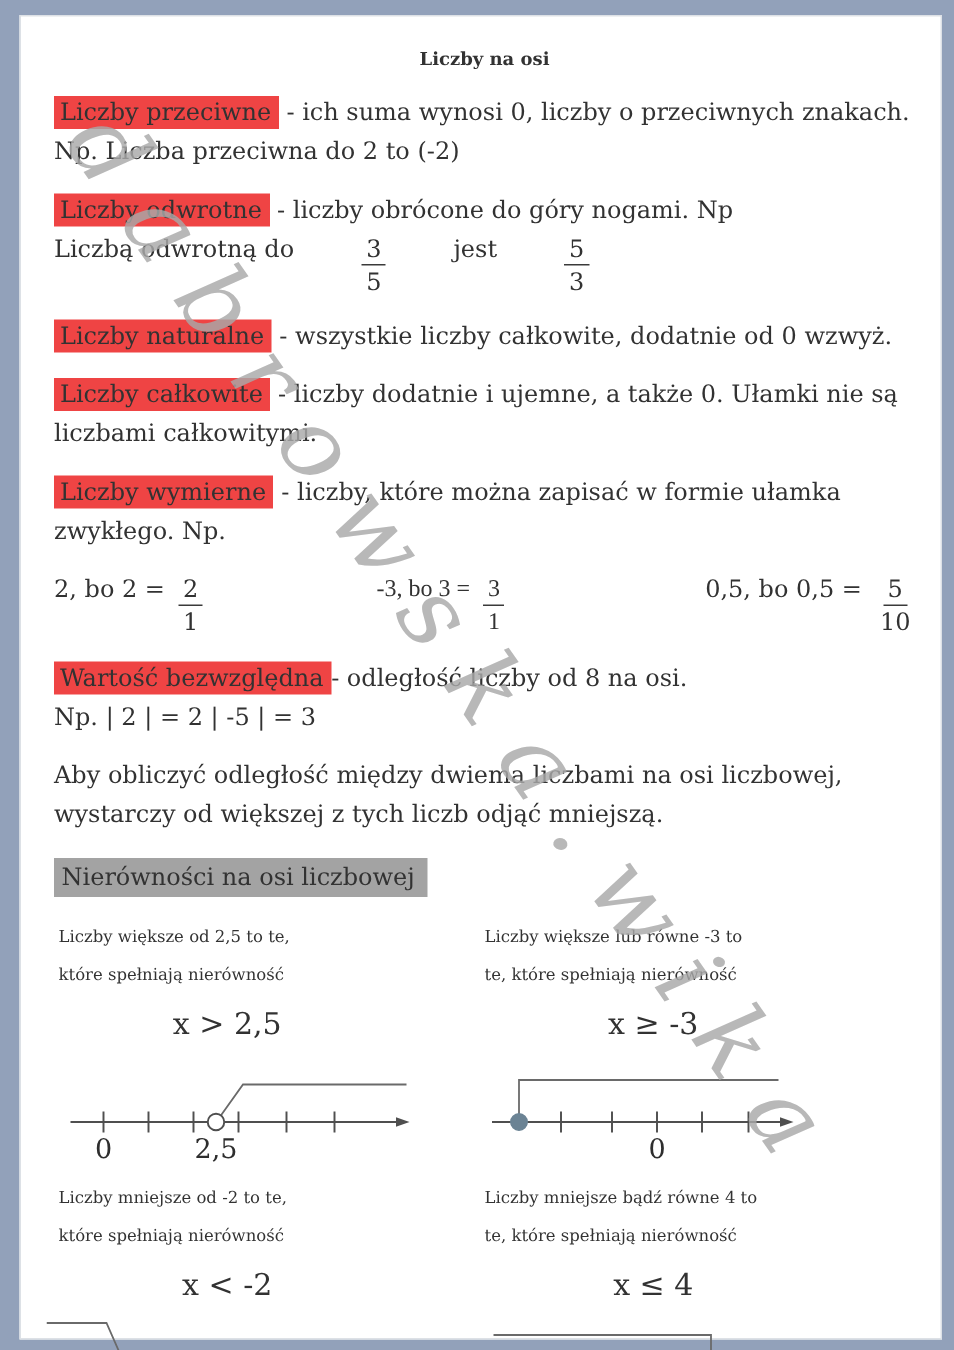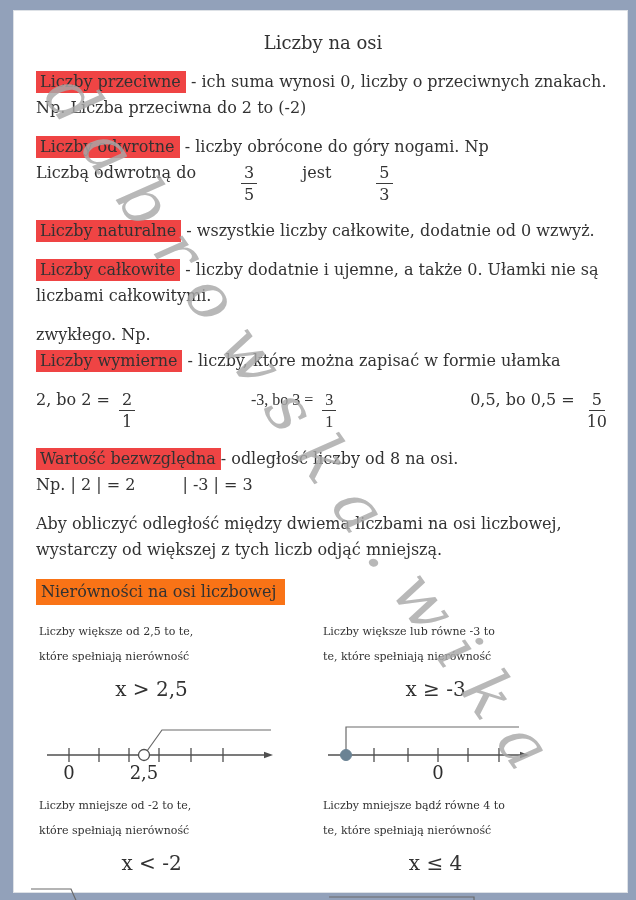--- a/index.html
+++ b/index.html
@@ -22,42 +22,42 @@
     padding:8px 18px 0 23px;z-index:2;box-sizing:border-box;
   }
   .watermark{
     position:absolute;left:92px;top:60px;z-index:6;pointer-events:none;
     transform:rotate(55deg);transform-origin:0 0;
     font-family:"DejaVu Serif", serif;font-style:italic;
     font-size:66px;letter-spacing:22px;color:#a9a9a9;opacity:0.82;
     white-space:nowrap;
   }
   h1.title{
-    font-size:18px;font-weight:normal;text-align:center;
+    font-size:12px;font-weight:bold;text-align:center;
     margin:14px 0 16px 0;
   }
   .para{margin:0 0 13px 0;font-size:16px;line-height:26px;}
   .line{display:block;white-space:nowrap;}
   .hl{background:#ef4444;padding:1px 5px 2px 4px;}
   .fracline{display:flex;align-items:flex-start;white-space:nowrap;gap:33px;}
   .fracline .gap-m{margin-right:12px;}
   .frac{
     display:inline-flex;flex-direction:column;align-items:center;
     font-size:16px;line-height:21px;margin-top:2px;
   }
   .frac .num{border-bottom:1.4px solid #3a3a3a;padding:0 3px;}
   .frac .den{padding:0 3px;}
   .examples-row{display:flex;align-items:flex-start;margin:2px 0 14px 0;font-size:16px;line-height:26px;justify-content:space-between;}
   .example-item{display:flex;align-items:flex-start;white-space:nowrap;}
   .example-item .frac{margin-left:9px;}
   .example-item:nth-child(1){margin-right:34px;}
   .example-item:nth-child(2){margin-right:52px;font-family:Liberation Serif, serif;}
-  .abs-line .ex1{margin-right:42px;}
+  .abs-line .ex1{}
   .section-heading{
-    display:inline-block;background:#f97316;padding:3px 9px 4px 5px;
+    display:inline-block;background:#a3a3a3;padding:3px 9px 4px 5px;
     font-size:16px;margin:3px 0 8px 0;
   }
   .ineq-grid{
     display:grid;grid-template-columns:284px 1fr;
     column-gap:0;row-gap:10px;margin-top:6px;
   }
   .ineq-card{padding-left:3px;}
   .ineq-desc{font-size:11px;line-height:25px;}
   .ineq-formula{text-align:center;width:225px;font-size:20px;margin:8px 0 4px 0;}
   .nl-svg{display:block;}
@@ -103,22 +103,22 @@
   <div class="para">
     <span class="line"><span class="hl">Liczby naturalne</span><span> - wszystkie liczby całkowite, dodatnie od 0 wzwyż.</span></span>
   </div>
 
   <div class="para">
     <span class="line"><span class="hl">Liczby całkowite</span><span> - liczby dodatnie i ujemne, a także 0. Ułamki nie są</span></span>
     <span class="line">liczbami całkowitymi.</span>
   </div>
 
   <div class="para">
+    <span class="line"><span class="hl">Liczby wymierne</span><span> - liczby, które można zapisać w formie ułamka</span></span>
     <span class="line">zwykłego. Np.</span>
-    <span class="line"><span class="hl">Liczby wymierne</span><span> - liczby, które można zapisać w formie ułamka</span></span>
   </div>
 
   <div class="examples-row">
     <span class="example-item">
       <span>2, bo 2 =</span>
       <span class="frac">
         <span class="num">2</span>
         <span class="den">1</span>
       </span>
     </span>
@@ -136,21 +136,21 @@
         <span class="den">10</span>
       </span>
     </span>
   </div>
 
   <div class="para">
     <span class="line"><span class="hl">Wartość bezwzględna</span><span>- odległość liczby od 8 na osi.</span></span>
     <span class="line abs-line">
       <span class="ex0">Np.</span>
       <span class="ex1">| 2 | = 2</span>
-      <span class="ex2">| -3 | = 3</span>
+      <span class="ex2">| -5 | = 3</span>
     </span>
   </div>
 
   <div class="para">
     <span class="line">Aby obliczyć odległość między dwiema liczbami na osi liczbowej,</span>
     <span class="line">wystarczy od większej z tych liczb odjąć mniejszą.</span>
   </div>
 
   <div>
     <span class="section-heading">Nierówności na osi liczbowej</span>

